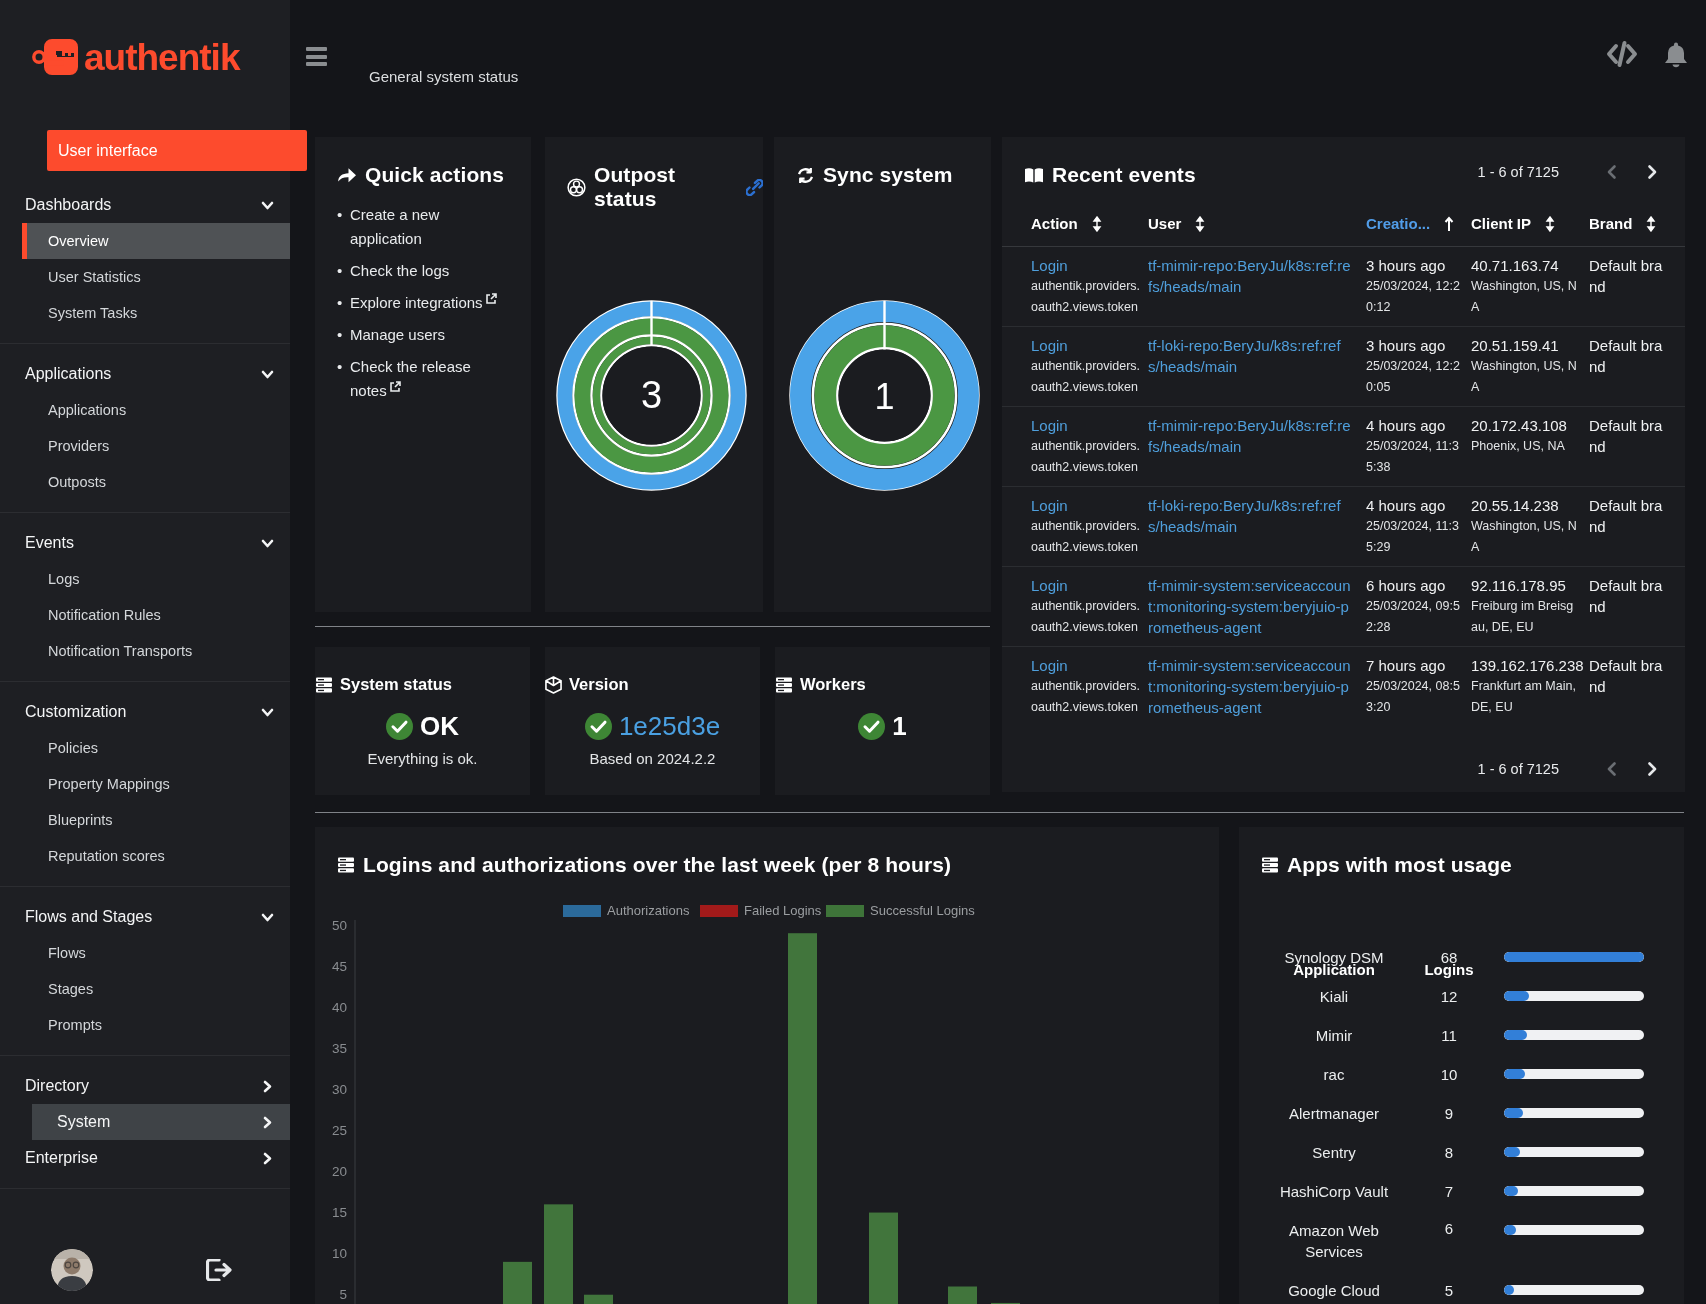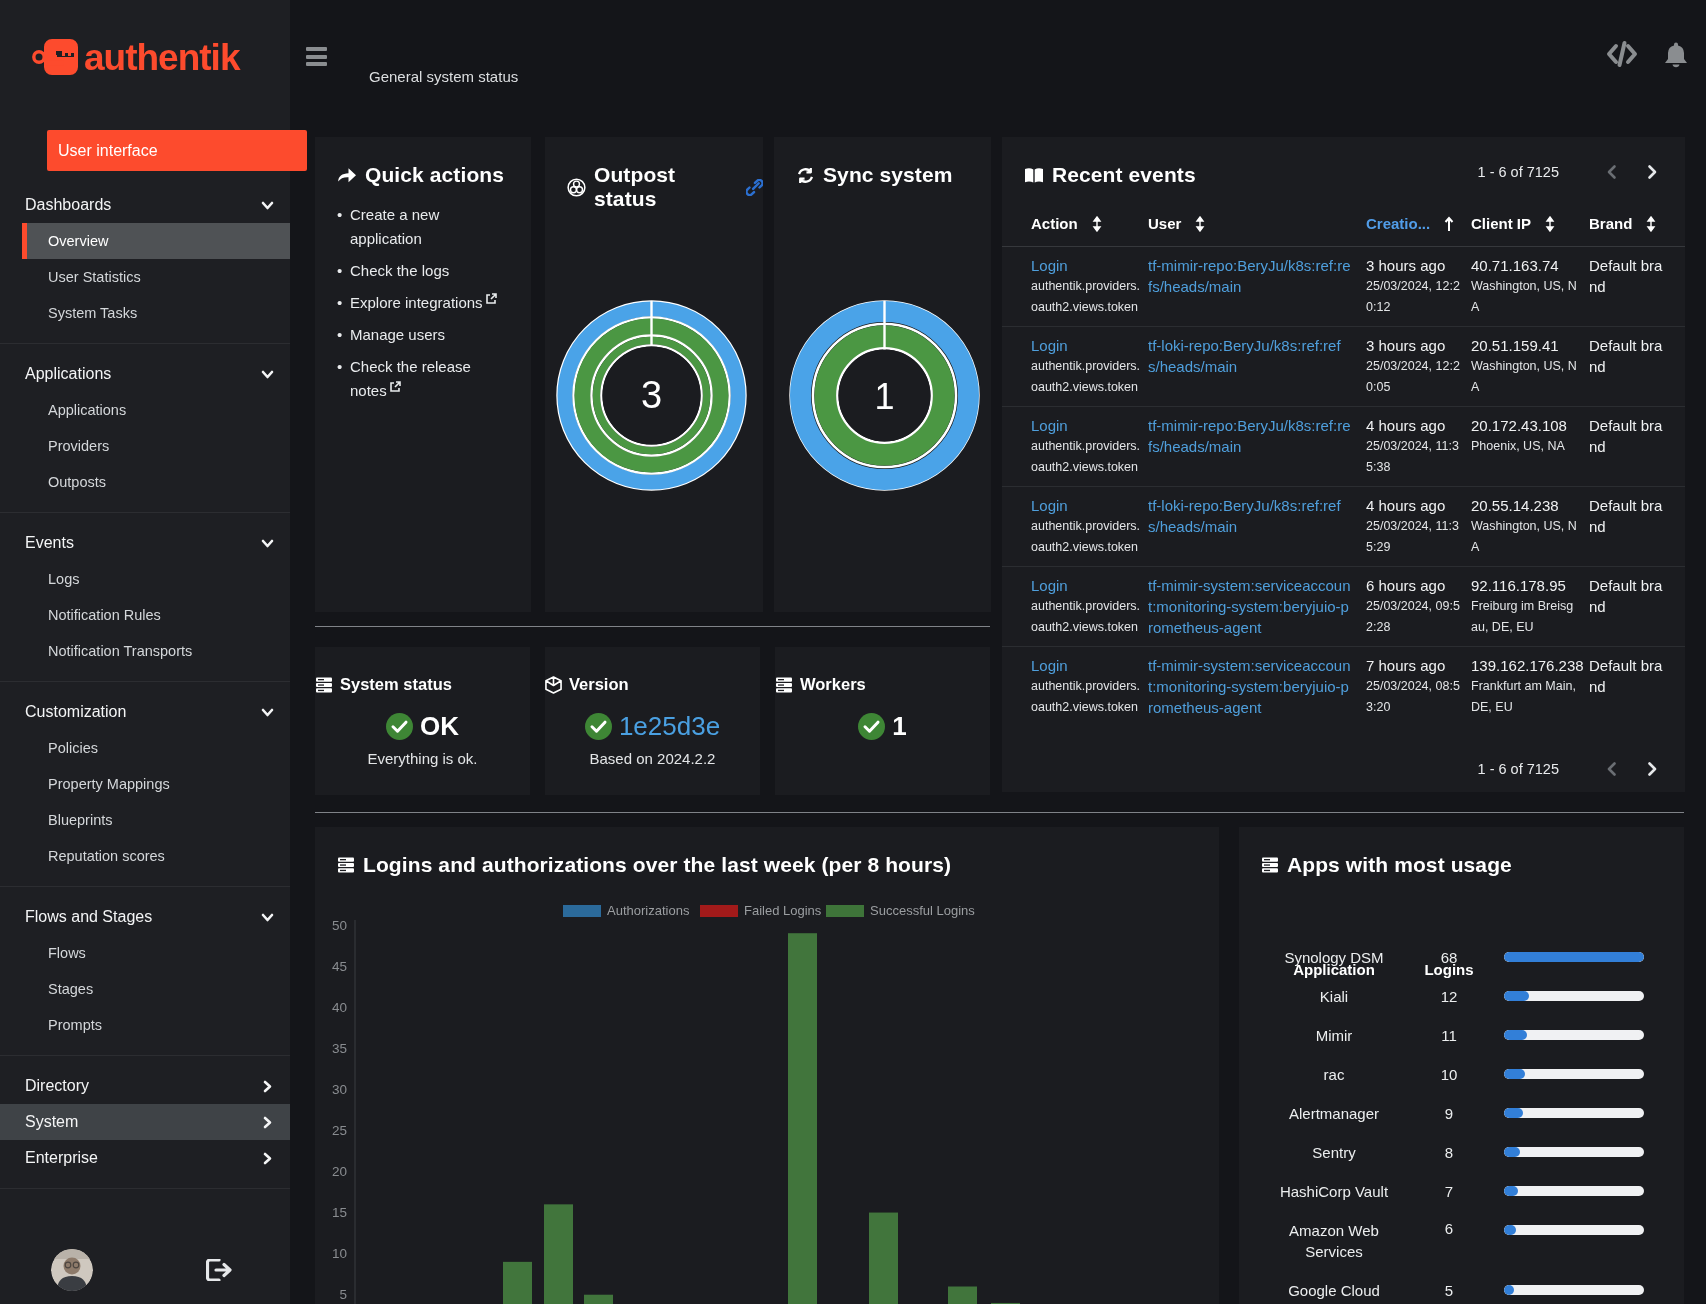--- a/index.html
+++ b/index.html
@@ -33,21 +33,21 @@
   }
   .nav-head .nav-label { flex:1 1 auto; }
   .nav-item {
     margin-left:22px; height:36px; display:flex; align-items:center;
     padding-left:21px; color:#d4d7da; font-size:14.5px;
     border-left:5px solid transparent; cursor:pointer;
   }
   .nav-item.active {
     background:#4f5255; border-left-color:#fd4b2d; color:#fff;
   }
-  .nav-head.highlight { background:#3f4347; }
+  .nav-head.highlight { background:#3f4347;margin-left:32px; }
   .chev { flex:0 0 auto; display:block; }
 
   #sb-footer { position:absolute; left:0; bottom:0; width:290px; height:84px; }
   #avatar { position:absolute; left:51px; top:29px; width:42px; height:42px; border-radius:50%; overflow:hidden; cursor:pointer; }
   #logout-btn { position:absolute; left:206px; top:39px; width:26px; height:22px; cursor:pointer; }
 
   
   #main { position:absolute; left:290px; top:0; right:0; bottom:0; }
   #burger { position:absolute; left:16px; top:47px; width:21px; height:19px; cursor:pointer; }
   #burger div { height:4px; background:#8a8d90; border-radius:1px; }

